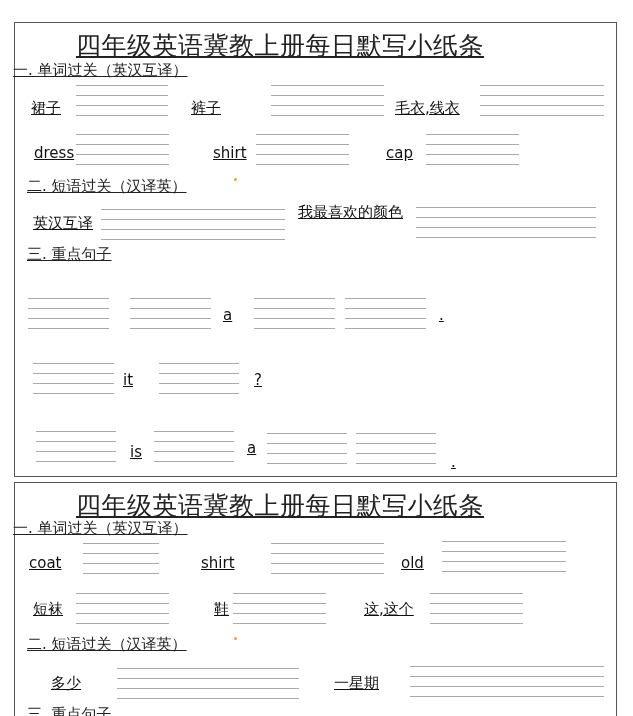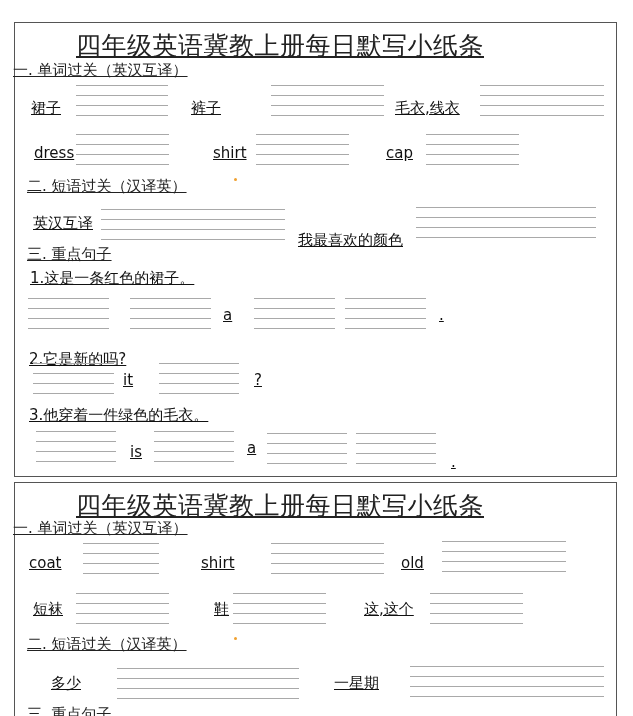--- a/index.html
+++ b/index.html
@@ -69,31 +69,30 @@
 
   <div class="abs sec" style="left:12px;top:154px;">二. 短语过关（汉译英）</div>
   <div class="dot" style="left:219px;top:155px;"></div>
   <div class="abs label" style="left:18px;top:191px;">英汉互译</div>
   <div class="lines" style="left:86px;top:186px;width:184px;height:32px;">
       <i style="top:0"></i>
       <i style="top:10px"></i>
       <i style="top:20px"></i>
       <i style="top:30px"></i>
     </div>
-  <div class="abs label" style="left:283px;top:208px;">我最喜欢的颜色</div>
+  <div class="abs label" style="left:283px;top:180px;">我最喜欢的颜色</div>
   <div class="lines" style="left:401px;top:184px;width:180px;height:32px;">
       <i style="top:0"></i>
       <i style="top:10px"></i>
       <i style="top:20px"></i>
       <i style="top:30px"></i>
     </div>
 
   <div class="abs sec" style="left:12px;top:222px;">三. 重点句子</div>
 
-  <div class="abs label" style="left:15px;top:246px;">1.这是一条红色的裙子。</div>
   <div class="lines" style="left:13px;top:275px;width:81px;height:32px;">
       <i style="top:0"></i>
       <i style="top:10px"></i>
       <i style="top:20px"></i>
       <i style="top:30px"></i>
     </div>
   <div class="lines" style="left:115px;top:275px;width:81px;height:32px;">
       <i style="top:0"></i>
       <i style="top:10px"></i>
       <i style="top:20px"></i>
@@ -107,37 +106,35 @@
       <i style="top:30px"></i>
     </div>
   <div class="lines" style="left:330px;top:275px;width:81px;height:32px;">
       <i style="top:0"></i>
       <i style="top:10px"></i>
       <i style="top:20px"></i>
       <i style="top:30px"></i>
     </div>
   <div class="abs label" style="left:424px;top:283px;">.</div>
 
-  <div class="abs label" style="left:14px;top:327px;">2.它是新的吗?</div>
   <div class="lines" style="left:18px;top:340px;width:81px;height:32px;">
       <i style="top:0"></i>
       <i style="top:10px"></i>
       <i style="top:20px"></i>
       <i style="top:30px"></i>
     </div>
   <div class="abs label" style="left:108px;top:348px;">it</div>
   <div class="lines" style="left:144px;top:340px;width:80px;height:32px;">
       <i style="top:0"></i>
       <i style="top:10px"></i>
       <i style="top:20px"></i>
       <i style="top:30px"></i>
     </div>
   <div class="abs label" style="left:239px;top:348px;">?</div>
 
-  <div class="abs label" style="left:14px;top:383px;">3.他穿着一件绿色的毛衣。</div>
   <div class="lines" style="left:21px;top:408px;width:80px;height:30px;">
       <i style="top:0"></i>
       <i style="top:10px"></i>
       <i style="top:20px"></i>
       <i style="top:30px"></i>
     </div>
   <div class="abs label" style="left:115px;top:420px;">is</div>
   <div class="lines" style="left:139px;top:408px;width:80px;height:30px;">
       <i style="top:0"></i>
       <i style="top:10px"></i>

